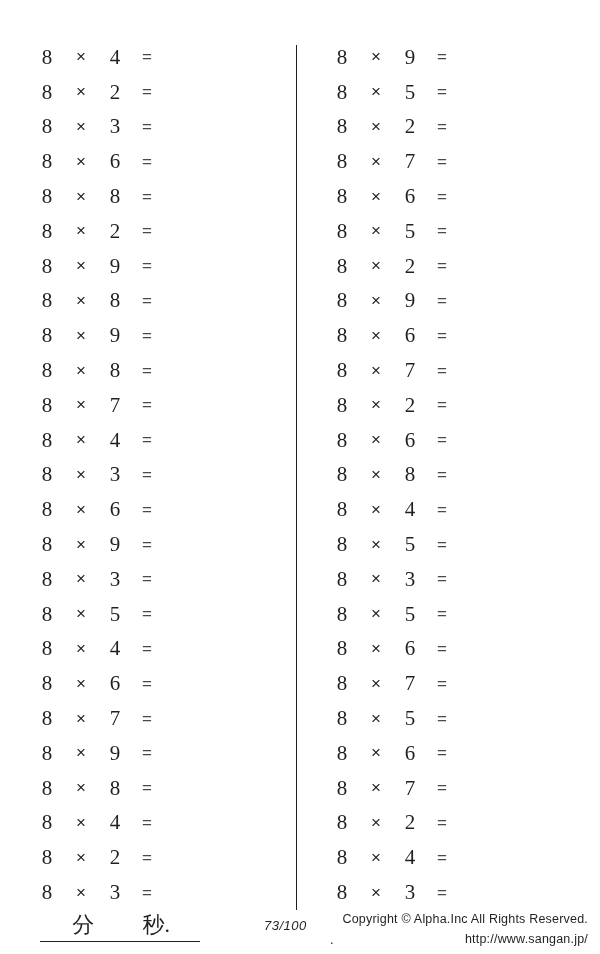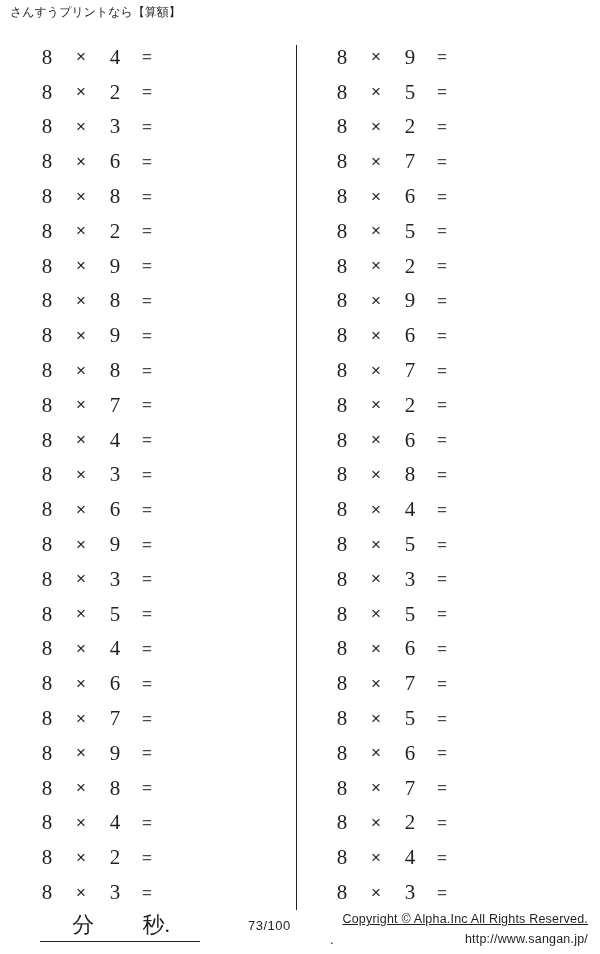--- a/index.html
+++ b/index.html
@@ -130,61 +130,60 @@
     align-items: flex-end;
     justify-content: space-around;
     border-bottom: 1px solid #231f20;
     padding-bottom: 1px;
   }
   .time-min { margin-left: 8px; }
   .time-sec { margin-right: 6px; }
 
   .page-no {
     position: absolute;
-    left: 248px;
+    left: 264px;
     top: 8px;
     font-size: 13px;
     color: #231f20;
     letter-spacing: 0.5px;
+    font-style: italic;
   }
   .page-dot {
     position: absolute;
     left: 330px;
     top: 22px;
     font-size: 13px;
     color: #231f20;
   }
 
   .copyright {
     position: absolute;
     right: 12px;
     top: 2px;
     font-size: 12.5px;
     color: #231f20;
     text-align: left;
     letter-spacing: 0.2px;
-    text-decoration: underline;
   }
   .url {
     position: absolute;
     right: 12px;
     top: 22px;
     font-size: 12.5px;
     color: #231f20;
     text-align: left;
     letter-spacing: 0.2px;
   }
 </style>
 </head>
 <body>
 
 <div class="page">
 
   <div class="header">
-    <div class="header-sub">さんすうプリントなら【算額】</div>
   </div>
 
   <div class="columns">
     <div class="col col-left" id="col-left">
         <div class="prob">
           <span class="op-a">8</span>
           <span class="op-x">×</span>
           <span class="op-b">4</span>
           <span class="op-eq">=</span>
           <span class="op-ans"></span>

